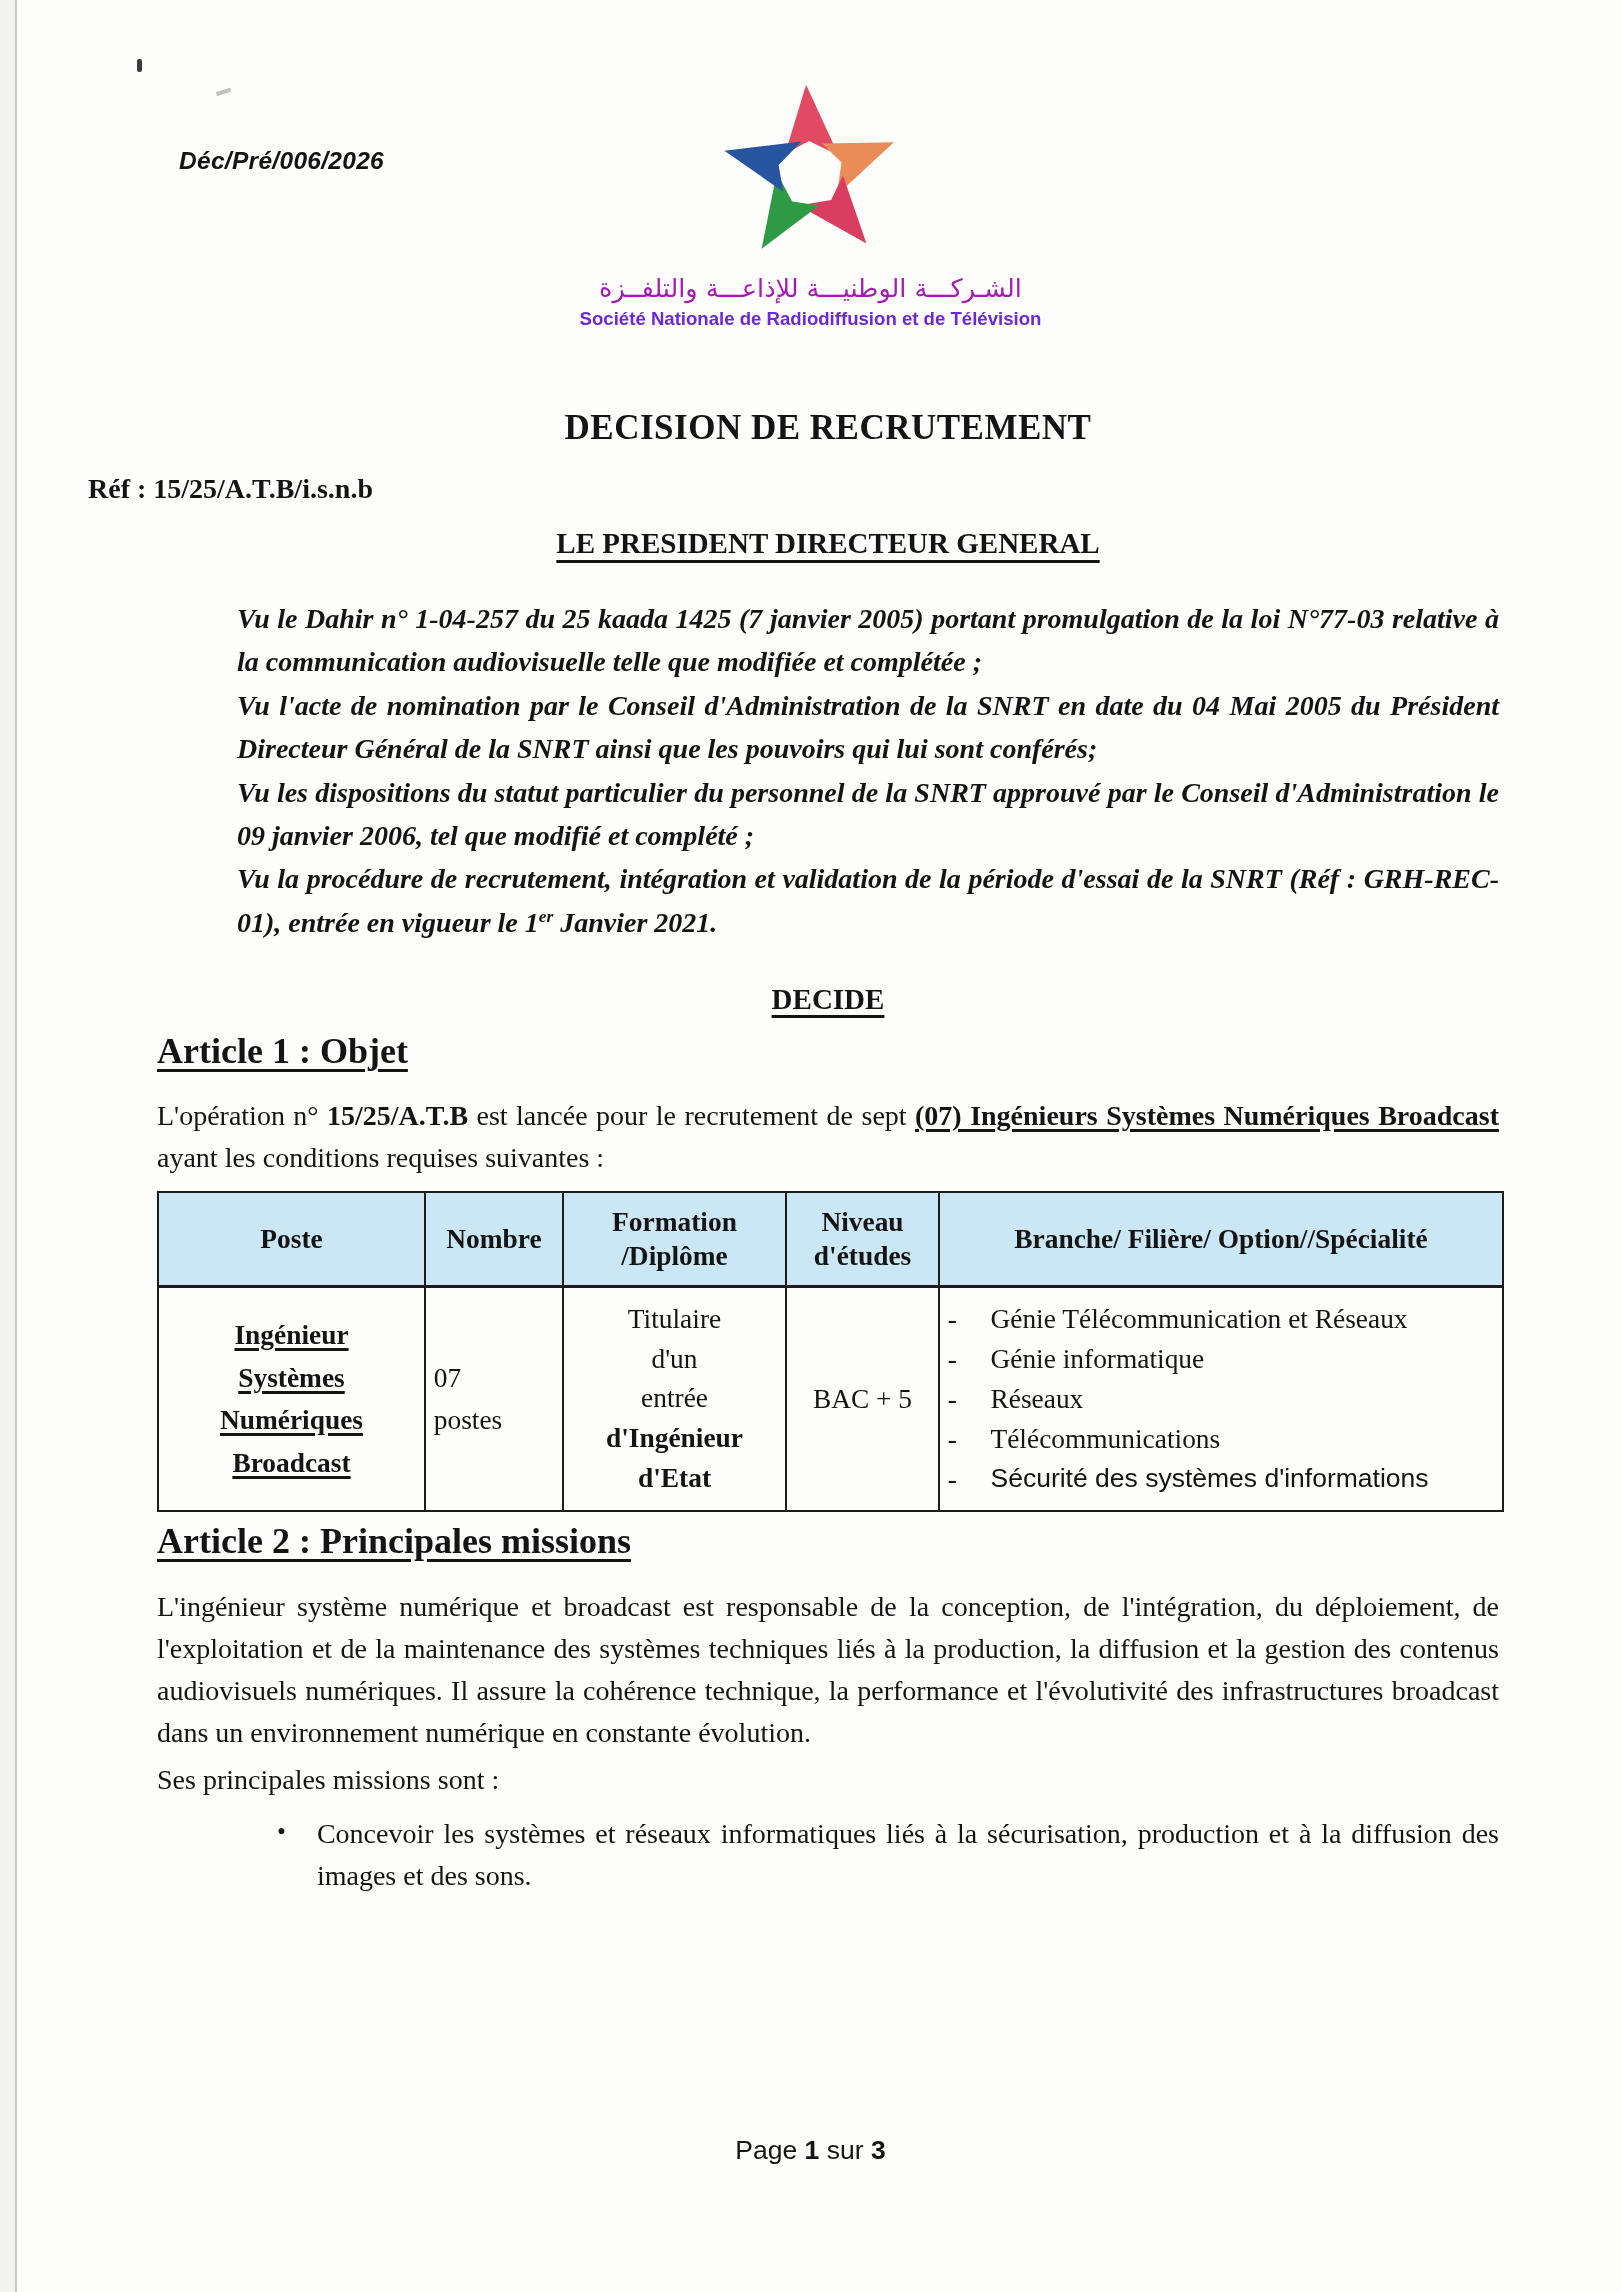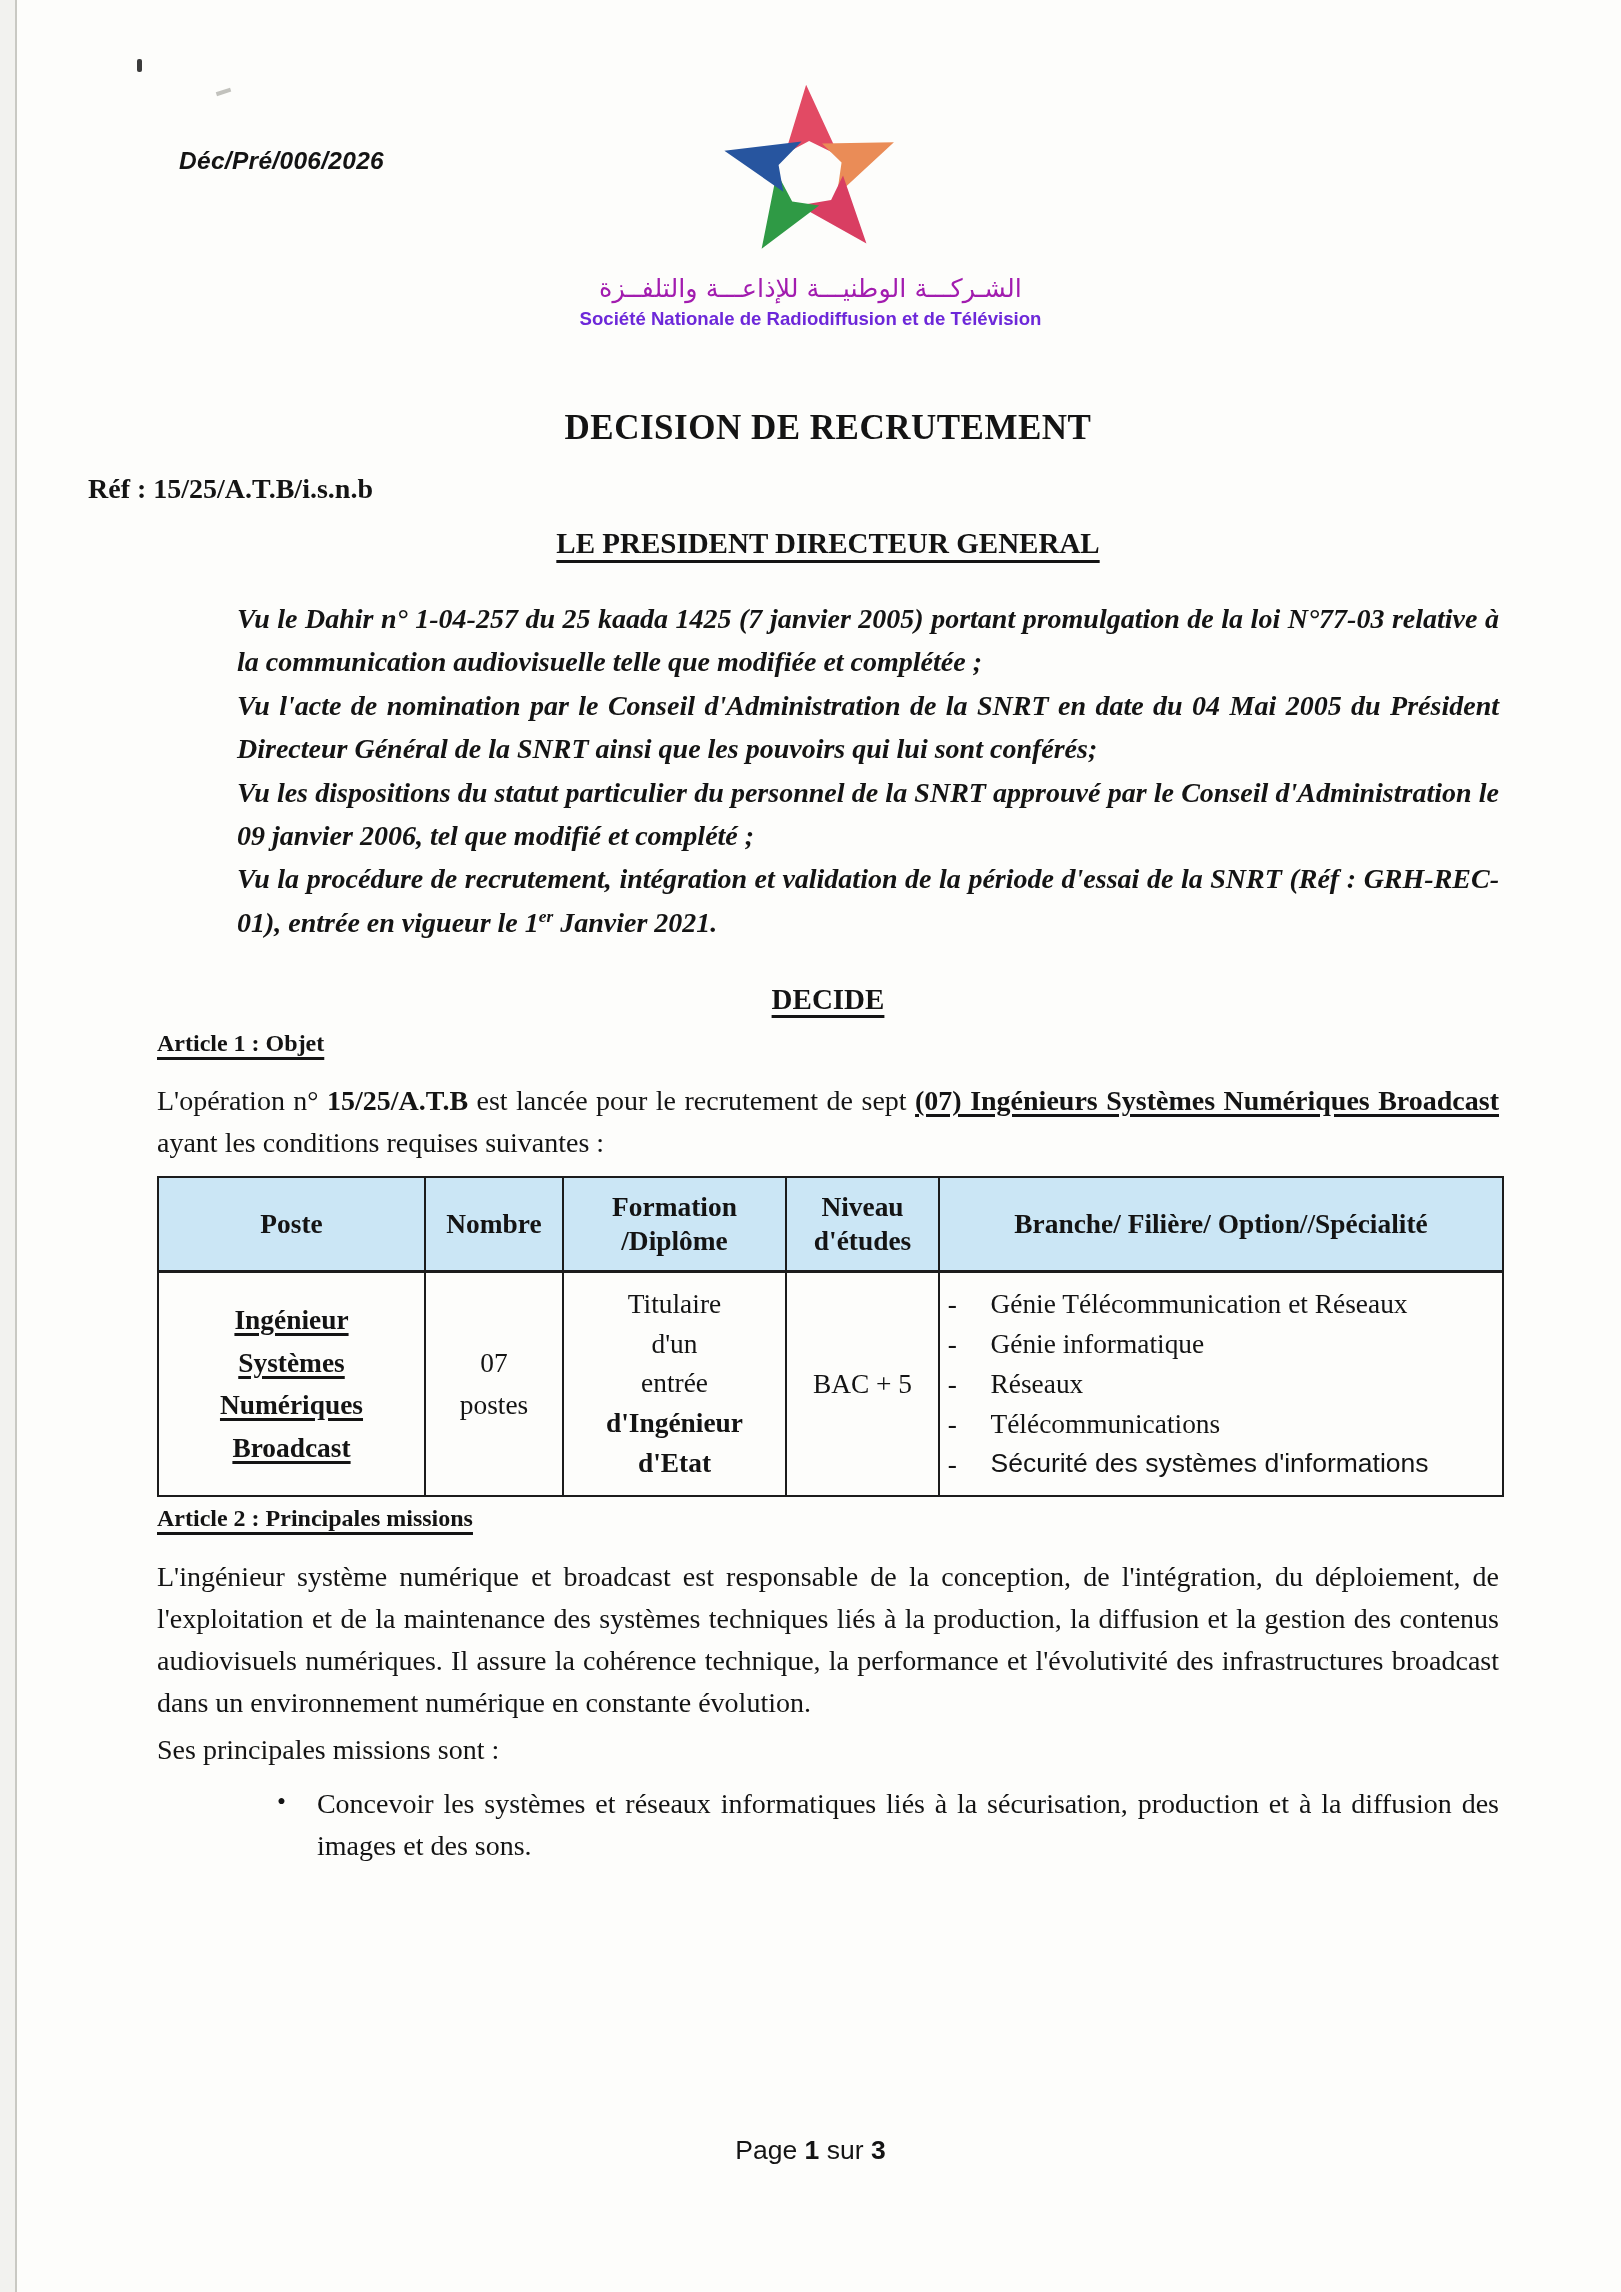--- a/index.html
+++ b/index.html
@@ -27,35 +27,35 @@
   .ref-line{margin:25.5px 0 0 -69px;font-size:28px;font-weight:bold;}
   .authority{margin:21.6px 0 0;text-align:center;font-size:29px;font-weight:bold;
              text-decoration:underline;text-decoration-thickness:2.5px;text-underline-offset:6.9px;}
 
   .recitals{margin:37px 0 0 80px;}
   .recital{margin:0;font-size:28px;font-weight:bold;font-style:italic;line-height:1.55;text-align:justify;}
   sup{font-size:.62em;}
 
   .decide{margin:39px 0 0;text-align:center;font-size:29px;font-weight:bold;
           text-decoration:underline;text-decoration-thickness:2.5px;text-underline-offset:5.9px;}
-  .article-heading{margin:13.7px 0 0;font-size:24px;font-weight:bold;
+  .article-heading{margin:13.7px 0 0;font-size:36px;font-weight:bold;
           text-decoration:underline;text-decoration-thickness:2.5px;text-underline-offset:5.9px;}
   .body-par{margin:23.5px 0 0;font-size:28px;line-height:1.5;text-align:justify;}
   .b{font-weight:bold;}
   .u{text-decoration:underline;text-decoration-thickness:2.5px;text-underline-offset:3.9px;}
 
   
   .req-table{margin-top:12px;border-collapse:collapse;width:1345px;table-layout:fixed;border-radius:9px;}
   .req-table th,.req-table td{border:2.9px solid #1c1c1c;}
   .req-table th{background:#cbe6f5;font-size:27.4px;font-weight:bold;text-align:center;
                 padding:11.8px 5.9px;line-height:1.25;border-bottom-width:3.9px;}
   .req-table td{font-size:27.4px;vertical-align:middle;padding:9.8px 7.8px;}
   .cell-poste{text-align:center;font-weight:bold;}
   .cell-poste div{text-decoration:underline;text-decoration-thickness:2.5px;text-underline-offset:3.9px;line-height:1.55;}
-  .cell-nombre{text-align:center;line-height:1.55;}
+  .cell-nombre{line-height:1.55;}
   .cell-formation{text-align:center;line-height:1.45;}
   .cell-niveau{text-align:center;font-size:29px;}
   .cell-branche{padding:11.8px 7.8px 11.8px 23.5px;}
   .dash-item{display:flex;gap:29px;line-height:1.35;margin:2.9px 0;}
   .dash{flex:0 0 13.7px;}
   .dash-text{flex:1;}
   .dash-item.sans .dash-text{font-family:"Liberation Sans",sans-serif;font-size:26.5px;}
 
   .a2{margin-top:7.8px;}
   .missions-intro{margin-top:5.9px;text-align:left;}

